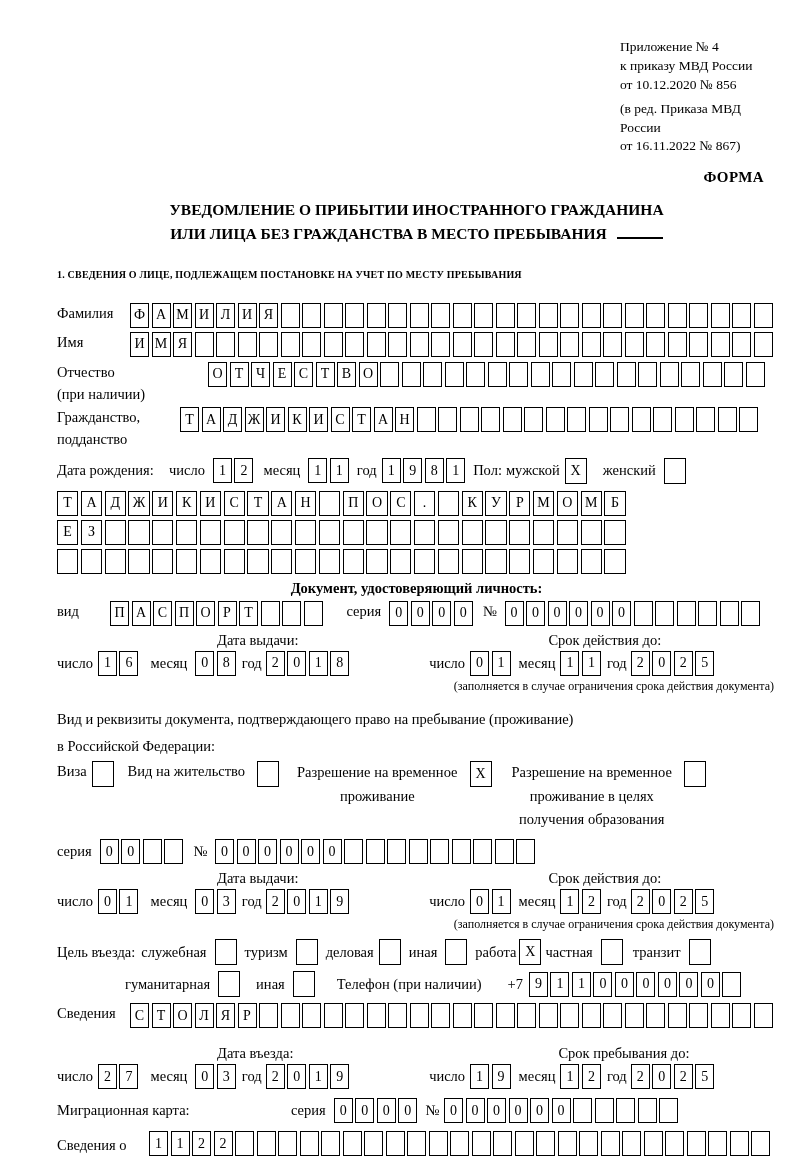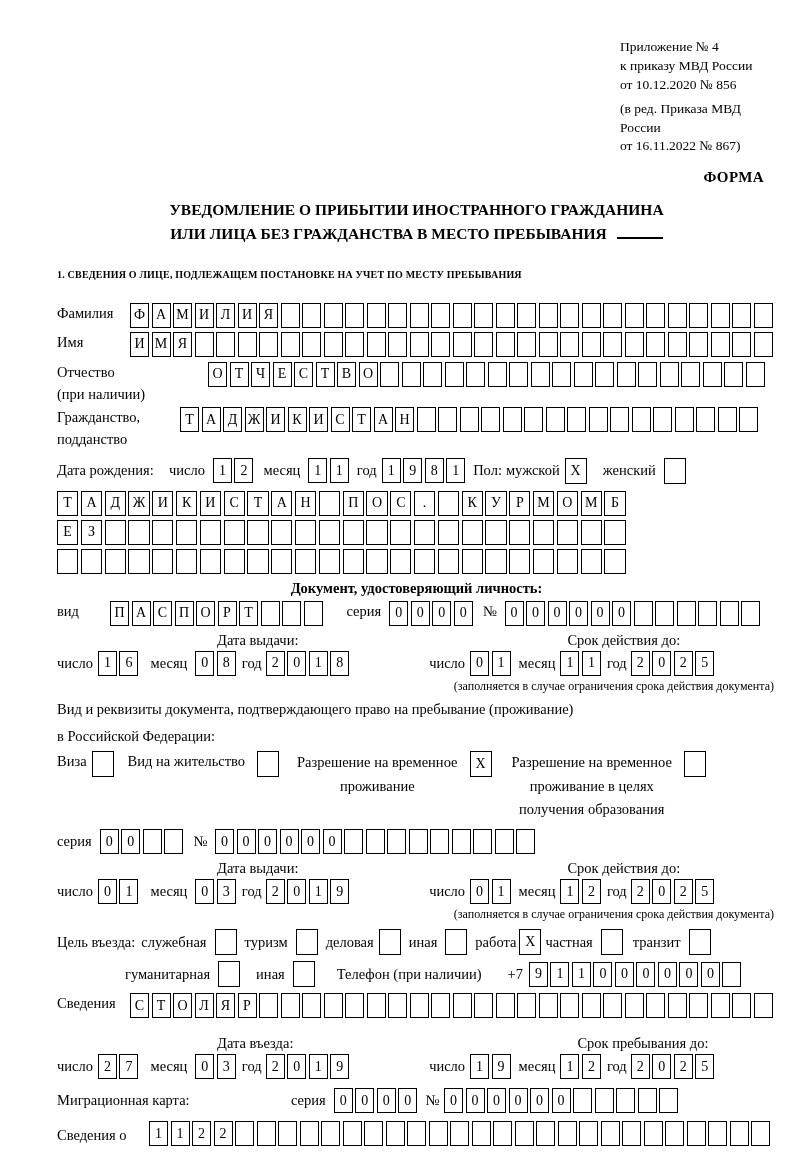--- a/index.html
+++ b/index.html
@@ -29,21 +29,21 @@
     flex: none; width: 19px; height: 25px;
     border: 1.5px solid #000;
     display: flex; align-items: center; justify-content: center;
     font-size: 14px; background: #fff;
   }
   .bp .cell { width: 21.3px; }
   .cb .cell { width: 22px; height: 26px; }
   .stack > .cells { margin-bottom: 4px; }
 
   .doc-head { text-align: center; font-weight: bold; font-size: 14.5px; margin-top: 2px; }
-  .dheads { display: flex; font-size: 14.5px; gap: 19px; }
+  .dheads { display: flex; font-size: 14.5px; }
   .drow { margin-top: 2px; }
   .vnote { text-align: right; font-size: 12px; margin-top: 3px; padding-right: 2px; }
   .center-lbl { flex: none; text-align: center; line-height: 1.6; }
 
   .ml4 { margin-left: 4px; } .ml6 { margin-left: 6px; } .ml8 { margin-left: 8px; }
   .ml10 { margin-left: 10px; } .ml12 { margin-left: 12px; } .ml16 { margin-left: 16px; }
   .mr5 { margin-right: 5px; } .mr8 { margin-right: 8px; }
 </style>
 </head>
 <body>
@@ -398,21 +398,21 @@
     <span class="lbl ml6 mr4" style="margin-right:4px">год</span>
     <span class="cells">
         <span class="cell">2</span>
         <span class="cell">0</span>
         <span class="cell">2</span>
         <span class="cell">5</span>
       </span>
   </div>
   <div class="vnote">(заполняется в случае ограничения срока действия документа)</div>
 
-  <div style="margin-top:2px; line-height:1.85">
+  <div style="margin-top:12px; line-height:1.85">
     <div>Вид и реквизиты документа, подтверждающего право на пребывание (проживание)</div>
     <div>в Российской Федерации:</div>
   </div>
 
   <div class="row" style="margin-top:2px">
     <span class="lbl mr5">Виза</span>
     <span class="cells cb">
         <span class="cell"></span>
       </span>
     <span class="lbl" style="margin-left:14px; margin-right:12px">Вид на жительство</span>

